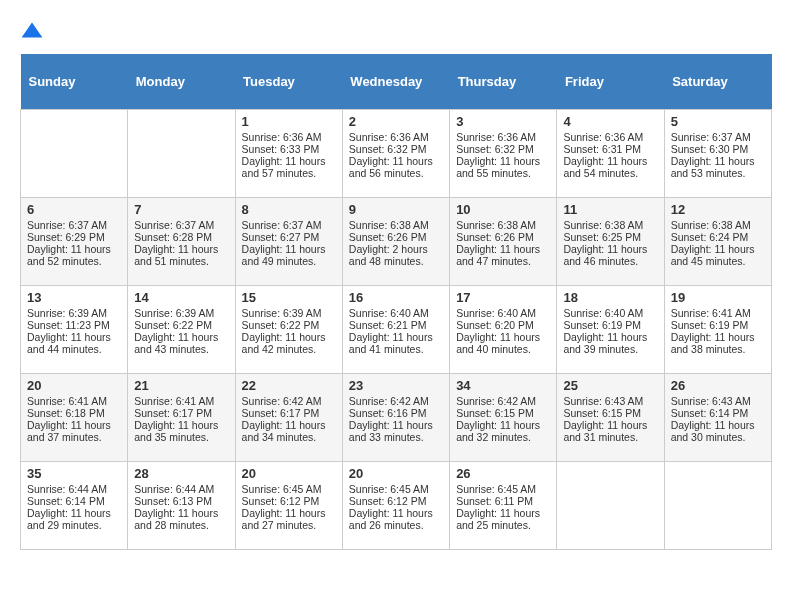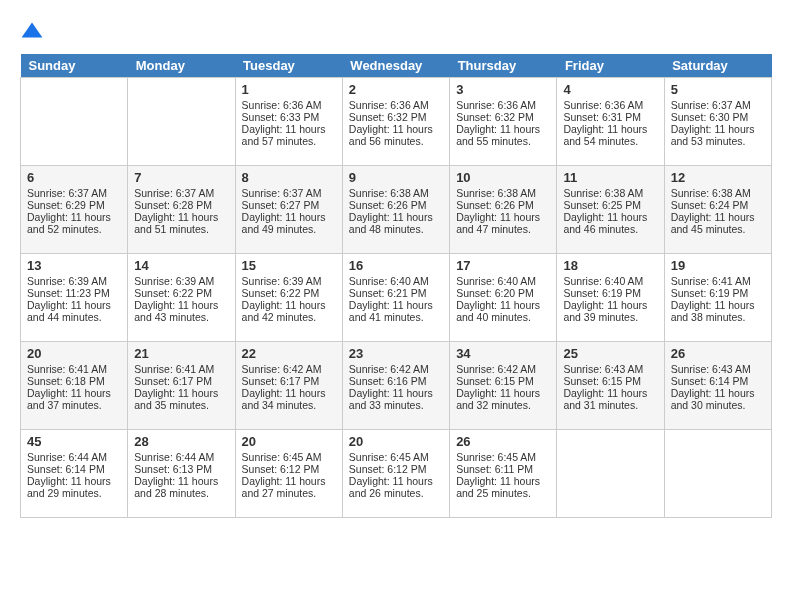--- a/index.html
+++ b/index.html
@@ -39,21 +39,21 @@
     }
     table {
       width: 100%;
       border-collapse: collapse;
       table-layout: fixed;
     }
     th {
       background-color: #3d7ebf;
       color: #fff;
       text-align: left;
-      padding: 4px 8px;
+      padding: 20px 8px;
       font-size: 13px;
       font-weight: bold;
     }
     td {
       border: 1px solid #ccc;
       vertical-align: top;
       padding: 4px 6px;
       font-size: 10.5px;
       color: #333;
       height: 88px;
@@ -113,21 +113,21 @@
         <td><span class="day-number">1</span><span>Sunrise: 6:36 AM</span><br><span>Sunset: 6:33 PM</span><br><span>Daylight: 11 hours and 57 minutes.</span></td>
         <td><span class="day-number">2</span><span>Sunrise: 6:36 AM</span><br><span>Sunset: 6:32 PM</span><br><span>Daylight: 11 hours and 56 minutes.</span></td>
         <td><span class="day-number">3</span><span>Sunrise: 6:36 AM</span><br><span>Sunset: 6:32 PM</span><br><span>Daylight: 11 hours and 55 minutes.</span></td>
         <td><span class="day-number">4</span><span>Sunrise: 6:36 AM</span><br><span>Sunset: 6:31 PM</span><br><span>Daylight: 11 hours and 54 minutes.</span></td>
         <td><span class="day-number">5</span><span>Sunrise: 6:37 AM</span><br><span>Sunset: 6:30 PM</span><br><span>Daylight: 11 hours and 53 minutes.</span></td>
       </tr>
       <tr>
         <td><span class="day-number">6</span><span>Sunrise: 6:37 AM</span><br><span>Sunset: 6:29 PM</span><br><span>Daylight: 11 hours and 52 minutes.</span></td>
         <td><span class="day-number">7</span><span>Sunrise: 6:37 AM</span><br><span>Sunset: 6:28 PM</span><br><span>Daylight: 11 hours and 51 minutes.</span></td>
         <td><span class="day-number">8</span><span>Sunrise: 6:37 AM</span><br><span>Sunset: 6:27 PM</span><br><span>Daylight: 11 hours and 49 minutes.</span></td>
-        <td><span class="day-number">9</span><span>Sunrise: 6:38 AM</span><br><span>Sunset: 6:26 PM</span><br><span>Daylight: 11 hours and 48 minutes.</span></td>
+        <td><span class="day-number">9</span><span>Sunrise: 6:38 AM</span><br><span>Sunset: 6:26 PM</span><br><span>Daylight: 2 hours and 48 minutes.</span></td>
         <td><span class="day-number">10</span><span>Sunrise: 6:38 AM</span><br><span>Sunset: 6:26 PM</span><br><span>Daylight: 11 hours and 47 minutes.</span></td>
         <td><span class="day-number">11</span><span>Sunrise: 6:38 AM</span><br><span>Sunset: 6:25 PM</span><br><span>Daylight: 11 hours and 46 minutes.</span></td>
         <td><span class="day-number">12</span><span>Sunrise: 6:38 AM</span><br><span>Sunset: 6:24 PM</span><br><span>Daylight: 11 hours and 45 minutes.</span></td>
       </tr>
       <tr>
         <td><span class="day-number">13</span><span>Sunrise: 6:39 AM</span><br><span>Sunset: 11:23 PM</span><br><span>Daylight: 11 hours and 44 minutes.</span></td>
         <td><span class="day-number">14</span><span>Sunrise: 6:39 AM</span><br><span>Sunset: 6:22 PM</span><br><span>Daylight: 11 hours and 43 minutes.</span></td>
         <td><span class="day-number">15</span><span>Sunrise: 6:39 AM</span><br><span>Sunset: 6:22 PM</span><br><span>Daylight: 11 hours and 42 minutes.</span></td>
         <td><span class="day-number">16</span><span>Sunrise: 6:40 AM</span><br><span>Sunset: 6:21 PM</span><br><span>Daylight: 11 hours and 41 minutes.</span></td>
         <td><span class="day-number">17</span><span>Sunrise: 6:40 AM</span><br><span>Sunset: 6:20 PM</span><br><span>Daylight: 11 hours and 40 minutes.</span></td>
@@ -137,21 +137,21 @@
       <tr>
         <td><span class="day-number">20</span><span>Sunrise: 6:41 AM</span><br><span>Sunset: 6:18 PM</span><br><span>Daylight: 11 hours and 37 minutes.</span></td>
         <td><span class="day-number">21</span><span>Sunrise: 6:41 AM</span><br><span>Sunset: 6:17 PM</span><br><span>Daylight: 11 hours and 35 minutes.</span></td>
         <td><span class="day-number">22</span><span>Sunrise: 6:42 AM</span><br><span>Sunset: 6:17 PM</span><br><span>Daylight: 11 hours and 34 minutes.</span></td>
         <td><span class="day-number">23</span><span>Sunrise: 6:42 AM</span><br><span>Sunset: 6:16 PM</span><br><span>Daylight: 11 hours and 33 minutes.</span></td>
         <td><span class="day-number">34</span><span>Sunrise: 6:42 AM</span><br><span>Sunset: 6:15 PM</span><br><span>Daylight: 11 hours and 32 minutes.</span></td>
         <td><span class="day-number">25</span><span>Sunrise: 6:43 AM</span><br><span>Sunset: 6:15 PM</span><br><span>Daylight: 11 hours and 31 minutes.</span></td>
         <td><span class="day-number">26</span><span>Sunrise: 6:43 AM</span><br><span>Sunset: 6:14 PM</span><br><span>Daylight: 11 hours and 30 minutes.</span></td>
       </tr>
       <tr>
-        <td><span class="day-number">45</span><span>Sunrise: 6:44 AM</span><br><span>Sunset: 6:14 PM</span><br><span>Daylight: 11 hours and 29 minutes.</span></td>
+        <td><span class="day-number">35</span><span>Sunrise: 6:44 AM</span><br><span>Sunset: 6:14 PM</span><br><span>Daylight: 11 hours and 29 minutes.</span></td>
         <td><span class="day-number">28</span><span>Sunrise: 6:44 AM</span><br><span>Sunset: 6:13 PM</span><br><span>Daylight: 11 hours and 28 minutes.</span></td>
         <td><span class="day-number">20</span><span>Sunrise: 6:45 AM</span><br><span>Sunset: 6:12 PM</span><br><span>Daylight: 11 hours and 27 minutes.</span></td>
         <td><span class="day-number">20</span><span>Sunrise: 6:45 AM</span><br><span>Sunset: 6:12 PM</span><br><span>Daylight: 11 hours and 26 minutes.</span></td>
         <td><span class="day-number">26</span><span>Sunrise: 6:45 AM</span><br><span>Sunset: 6:11 PM</span><br><span>Daylight: 11 hours and 25 minutes.</span></td>
         <td class="empty-cell"></td>
         <td class="empty-cell"></td>
       </tr>
     </tbody>
 </table>
 

